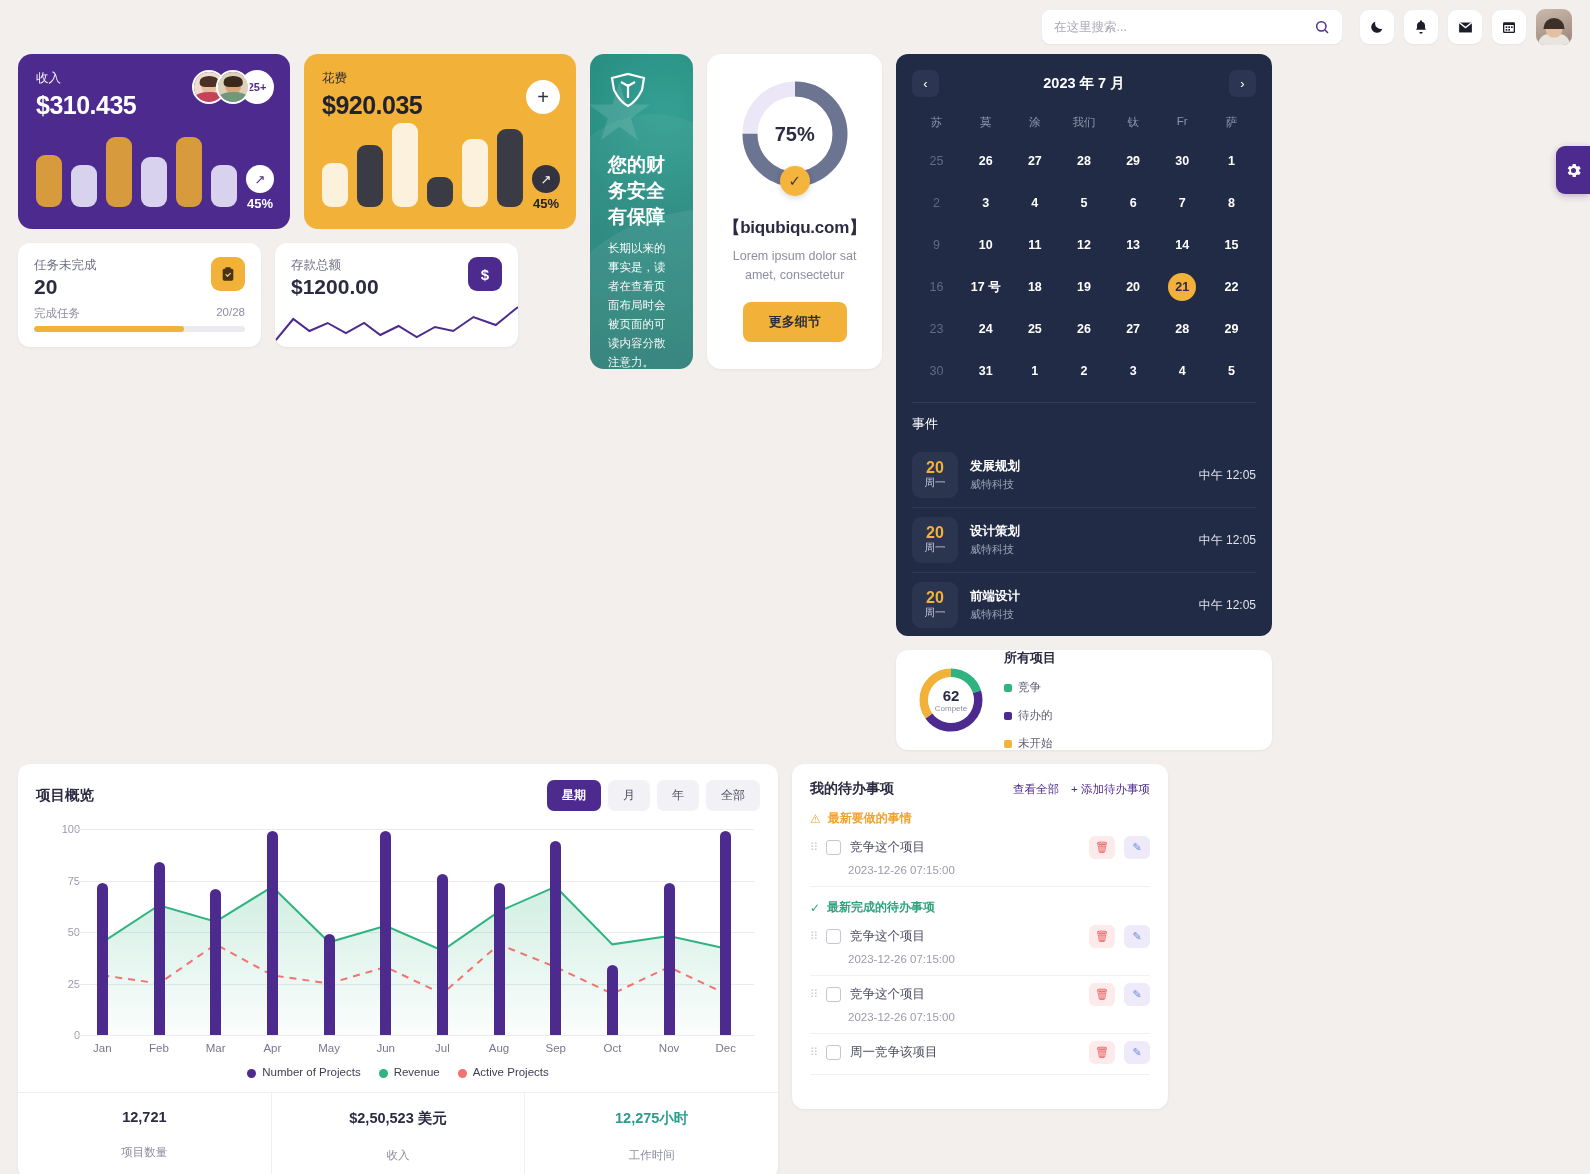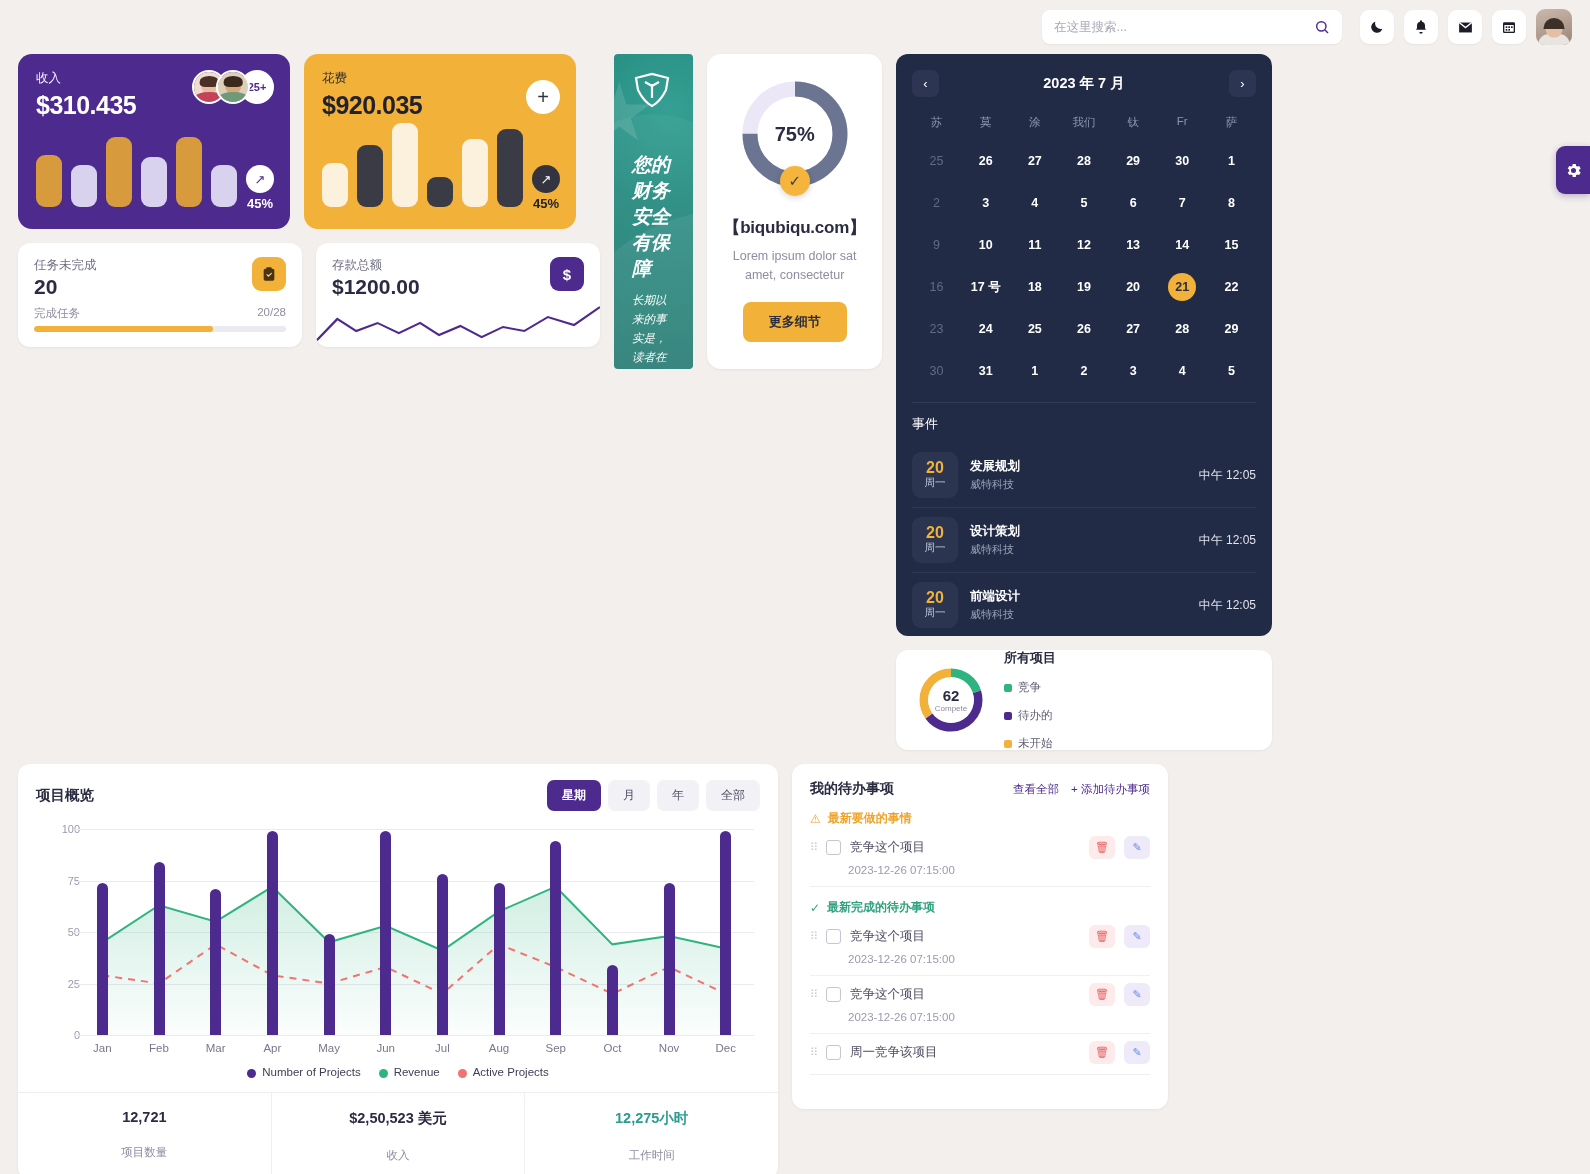--- a/index.html
+++ b/index.html
@@ -88,37 +88,36 @@
     color: #4d2a8e; font-size: 11px; font-weight: 700; margin-left: -10px;
     display: flex; align-items: center; justify-content: center; border: 2px solid #fff;
   }
   .plusbtn {
     position: absolute; right: 16px; top: 26px; width: 34px; height: 34px;
     border-radius: 50%; background: #fff; display: flex; align-items: center;
     justify-content: center; font-size: 20px; color: #33343f; cursor: pointer;
   }
 
   
-  .smallstat { width: 284px; height: 104px; padding: 14px 16px; position: relative; }
+  .smallstat { width: 243px; height: 104px; padding: 14px 16px; position: relative; }
   .ss-label { font-size: 12.5px; color: #6f6f85; }
   .ss-value { font-size: 21px; font-weight: 700; margin-top: 1px; }
   .ss-ic {
     position: absolute; right: 16px; top: 14px; width: 34px; height: 34px;
     border-radius: 9px; display: flex; align-items: center; justify-content: center;
   }
   .ss-footer { display: flex; justify-content: space-between; font-size: 11.5px; color: #8d8da1; margin-top: 7px; }
   .ss-bar { height: 6px; border-radius: 4px; background: #eceaf1; margin-top: 5px; overflow: hidden; }
   .ss-bar i { display: block; height: 100%; border-radius: 4px; background: #f2b138; }
 
   
   .promo {
-    width: 276px; height: 315px; border-radius: 4px; overflow: hidden;
+    width: 276px; height: 315px; border-radius: 14px; overflow: hidden;
     position: relative; color: #fff; padding: 18px;
     background: radial-gradient(circle at 72% 18%, #34a093 0%, #278b80 38%, #1f766e 100%);
-    font-style: italic;
   }
   .promo .star {
     position: absolute; right: 42px; top: 28px; width: 64px; height: 64px;
     background: rgba(255,255,255,.12);
     clip-path: polygon(50% 0%,61% 35%,98% 35%,68% 57%,79% 91%,50% 70%,21% 91%,32% 57%,2% 35%,39% 35%);
   }
   .promo .swoosh {
     position: absolute; left: -40px; bottom: -90px; width: 330px; height: 250px;
     border-radius: 50%; background: rgba(255,255,255,.07);
   }

